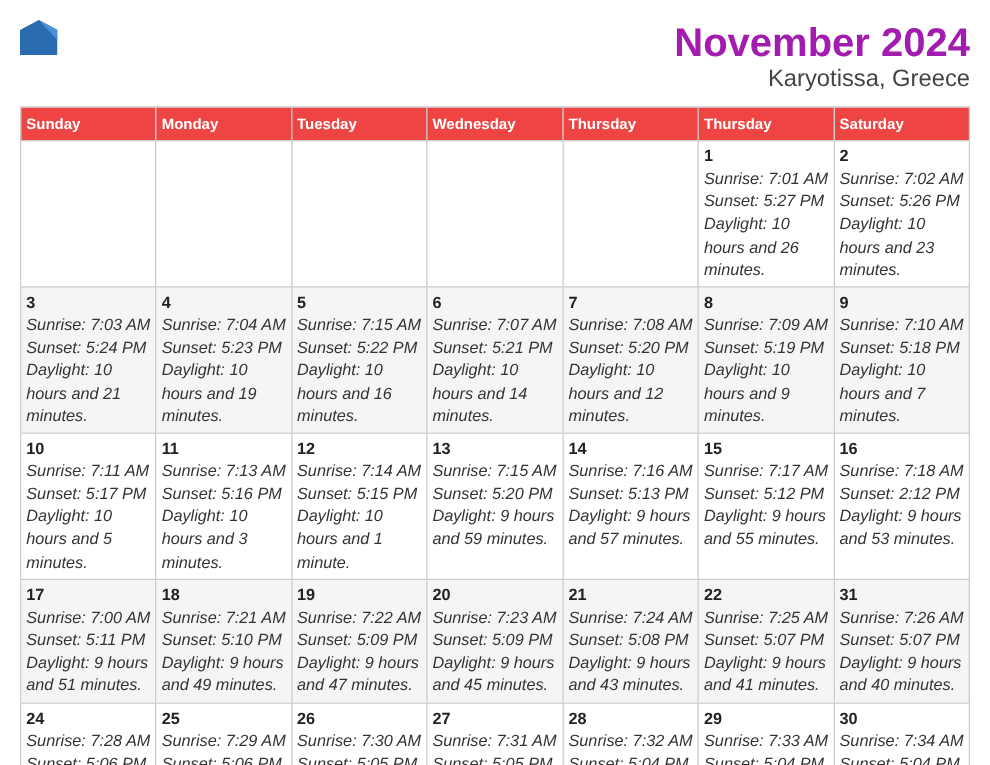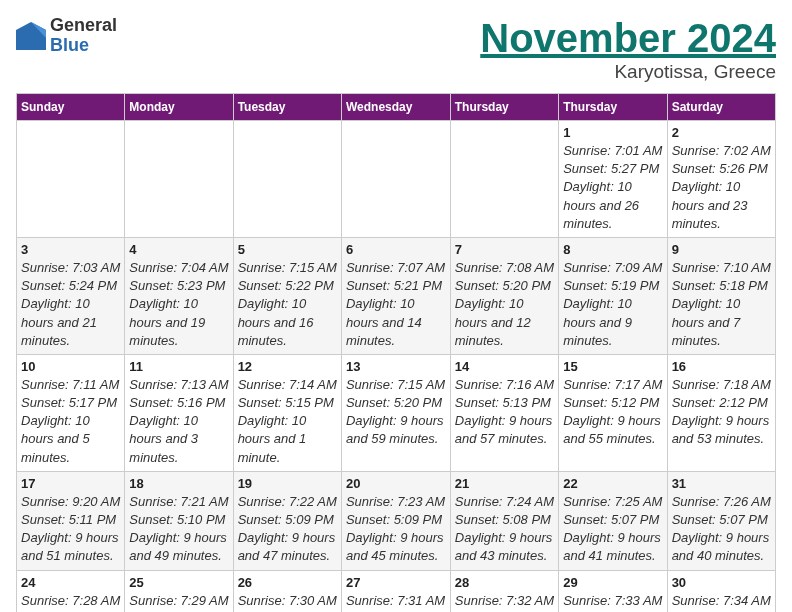--- a/index.html
+++ b/index.html
@@ -37,36 +37,35 @@
       color: #2b6cb0;
     }
     .logo-icon {
       width: 30px;
       height: 28px;
     }
     .title-block {
       text-align: right;
     }
     .calendar-title {
-      font-size: 40px;
+      font-size: 32px;
       font-weight: bold;
-      color: #0f766e;
-      text-decoration: underline;
+      color: #a21caf;
     }
     .calendar-subtitle {
       font-size: 19px;
       color: #444;
     }
     table {
       width: 100%;
       border-collapse: collapse;
       font-size: 11px;
     }
     thead tr th {
-      background-color: #701a75;
+      background-color: #ef4444;
       color: #fff;
       padding: 6px 4px;
       text-align: left;
       font-size: 12px;
       border: 1px solid #ccc;
     }
     tbody tr td {
       border: 1px solid #ccc;
       vertical-align: top;
       padding: 4px;
@@ -95,24 +94,20 @@
   </style>
 </head>
 <body>
 
 <div class="header">
   <div class="logo">
     <svg class="logo-icon" viewBox="0 0 30 28" xmlns="http://www.w3.org/2000/svg">
       <polygon points="0,8 15,0 30,8 30,28 0,28" fill="#2b6cb0"></polygon>
       <polygon points="15,0 30,8 30,16" fill="#4a90d9"></polygon>
     </svg>
-    <div class="logo-text">
-      <span class="logo-general">General</span>
-      <span class="logo-blue">Blue</span>
-    </div>
   </div>
   <div class="title-block">
     <div class="calendar-title">November 2024</div>
     <div class="calendar-subtitle">Karyotissa, Greece</div>
   </div>
 </div>
 
 <table>
   <thead>
     <tr>
@@ -229,21 +224,21 @@
         <td>
           <div class="day-num">16</div>
           <div class="day-info">Sunrise: 7:18 AM
 Sunset: 2:12 PM
 Daylight: 9 hours and 53 minutes.</div>
         </td>
       </tr>
       <tr>
         <td>
           <div class="day-num">17</div>
-          <div class="day-info">Sunrise: 9:20 AM
+          <div class="day-info">Sunrise: 7:00 AM
 Sunset: 5:11 PM
 Daylight: 9 hours and 51 minutes.</div>
         </td>
         <td>
           <div class="day-num">18</div>
           <div class="day-info">Sunrise: 7:21 AM
 Sunset: 5:10 PM
 Daylight: 9 hours and 49 minutes.</div>
         </td>
         <td>

